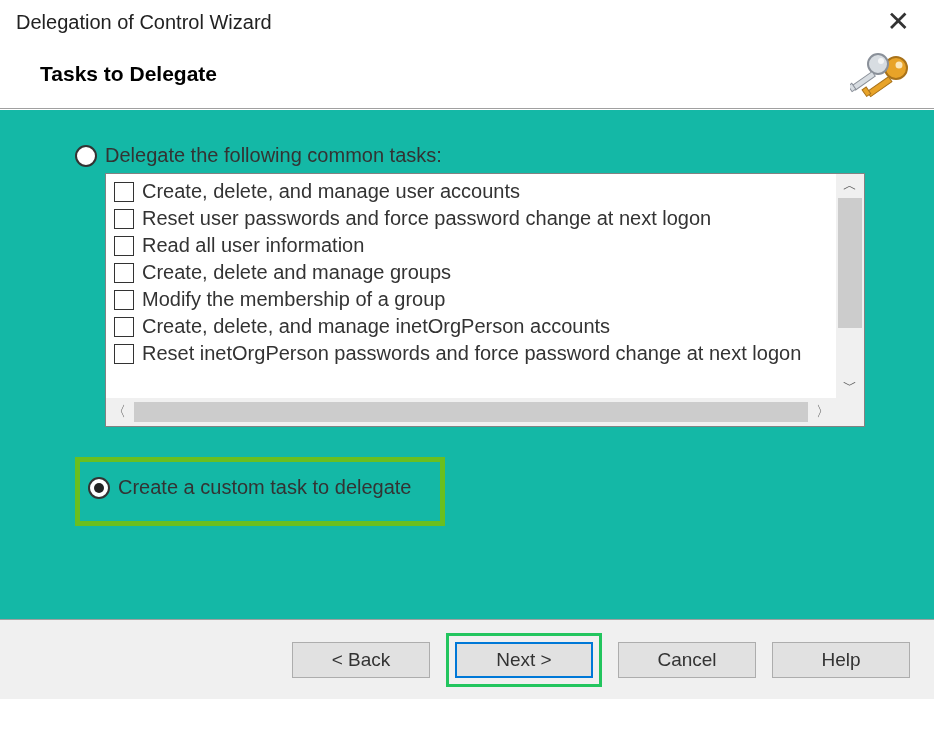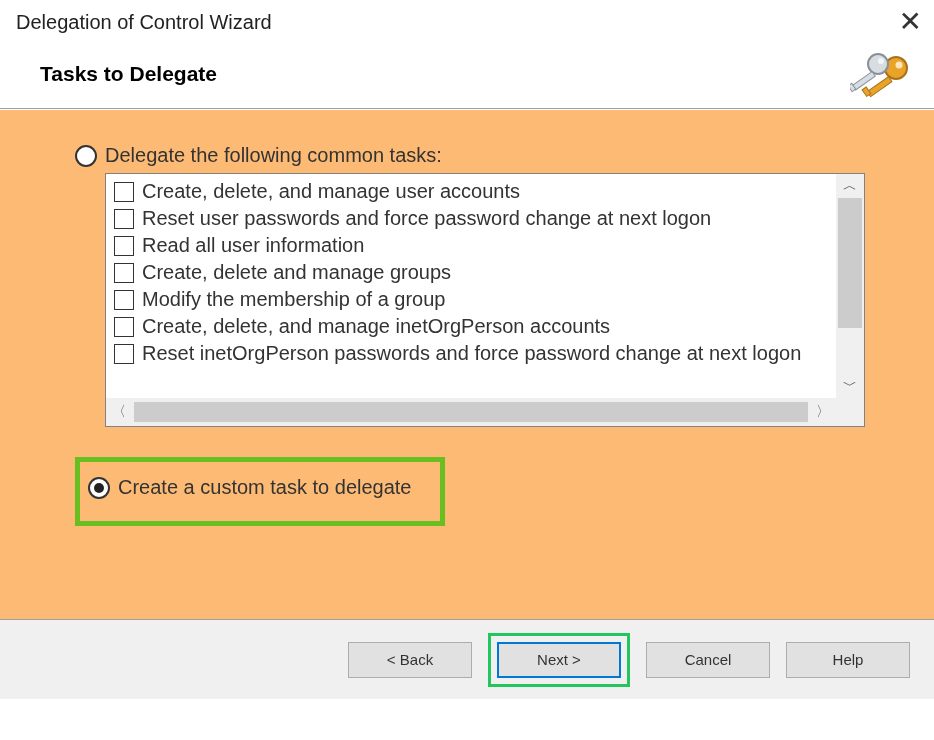--- a/index.html
+++ b/index.html
@@ -8,21 +8,21 @@
       background: #fff;
       width: 934px;
       height: 740px;
       overflow: hidden;
       position: relative;
     }
     .titlebar {
       display: flex;
       justify-content: space-between;
       align-items: center;
-      padding: 8px 4px 6px 16px;
+      padding: 8px 16px 6px 16px;
       font-size: 20px;
       color: #222;
       background: #fff;
     }
     .close-btn {
       font-size: 28px;
       font-weight: 300;
       color: #333;
       cursor: default;
       padding: 0 8px;
@@ -51,21 +51,21 @@
       top: 10px;
       width: 64px;
       height: 56px;
     }
     .divider {
       height: 1px;
       background: #a0a0a0;
       width: 100%;
     }
     .panel {
-      background: #fdba74;
+      background: #14b8a6;
       padding: 34px 52px 20px 75px;
       height: 510px;
       border-top: 1px solid #fff;
     }
     .radio-row {
       display: flex;
       align-items: center;
       gap: 8px;
       font-size: 20px;
       color: #333;
@@ -196,25 +196,25 @@
       border-top: 1px solid #a0a0a0;
       background: #f0f0f0;
       height: 80px;
       display: flex;
       justify-content: flex-end;
       align-items: center;
       gap: 16px;
       padding-right: 24px;
     }
     .btn {
-      width: 124px;
+      width: 138px;
       height: 36px;
       background: #e1e1e1;
       border: 1px solid #adadad;
-      font-size: 15px;
+      font-size: 19px;
       color: #333;
       display: flex;
       align-items: center;
       justify-content: center;
       cursor: default;
       font-family: inherit;
     }
     .btn.default {
       border: 2px solid #0078d7;
     }

